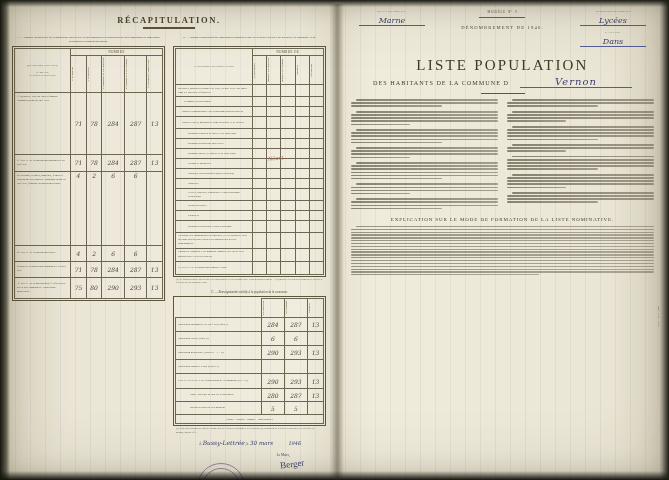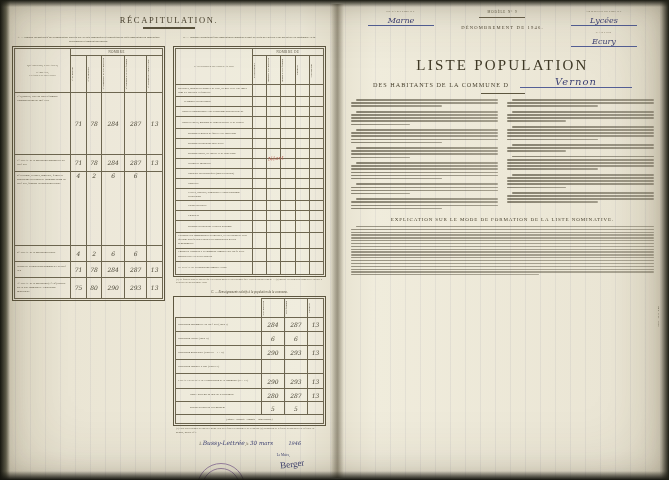--- a/index.html
+++ b/index.html
@@ -17,21 +17,21 @@
   .edge-l{position:absolute;left:0;top:0;width:10px;height:480px;background:linear-gradient(90deg,#16160f,#5d5a48 60%,rgba(0,0,0,0));}
   .edge-t{position:absolute;left:0;top:0;width:669px;height:7px;background:linear-gradient(180deg,#1a1a12,rgba(0,0,0,0));}
   .edge-b{position:absolute;left:0;bottom:0;width:669px;height:9px;background:linear-gradient(0deg,#14140e,rgba(0,0,0,0));}
   .edge-r{position:absolute;right:0;top:0;width:9px;height:480px;background:linear-gradient(270deg,#1d1d14,rgba(0,0,0,0));}
   
   .gutter{position:absolute;left:330px;top:4px;width:14px;height:474px;
     background:linear-gradient(90deg,rgba(90,82,60,.0),rgba(80,72,52,.45) 45%,rgba(80,72,52,.5) 55%,rgba(90,82,60,0));}
   .leaf-l{position:absolute;left:8px;top:6px;width:322px;height:468px;}
   .leaf-r{position:absolute;left:344px;top:6px;width:317px;height:468px;}
 
-  h1.recap{font-size:8.5px;font-weight:normal;letter-spacing:1.6px;margin:9px 0 2px;text-align:center;color:#4b4431;}
+  h1.recap{font-size:8.5px;font-weight:bold;letter-spacing:1.6px;margin:9px 0 2px;text-align:center;color:#4b4431;}
   .recap-rule{width:52px;height:1.5px;background:#5a533d;margin:0 auto 6px;}
 
   .ab-head{display:flex;gap:8px;padding:0 4px;}
   .ab-head > div{flex:1;font-size:2.9px;line-height:1.5;text-align:center;color:#5a5440;font-style:italic;}
 
   table{border-collapse:collapse;}
   .tbl{width:100%;font-size:2.8px;color:#534c39;}
   .tbl td,.tbl th{border:.5px solid #6d6650;padding:0;vertical-align:middle;}
   .tbl .lab{padding:1px 2px;font-size:2.8px;line-height:1.45;text-align:left;}
   .tbl .num{text-align:center;height:9px;}
@@ -40,30 +40,30 @@
   .vhead{writing-mode:vertical-rl;transform:rotate(180deg);font-size:2.5px;
          line-height:1.5;white-space:nowrap;padding:2px 0;color:#574f3b;}
   .grp{font-size:3px;letter-spacing:.6px;text-align:center;color:#4f4835;}
 
   
   .hw{font-family:"DejaVu Serif",serif;font-style:italic;color:#3b3f72;}
   .hw-n{font-family:"DejaVu Serif",serif;font-style:italic;color:#4a4636;font-size:6px;}
   .hw-red{font-family:"DejaVu Serif",serif;font-style:italic;color:#b4594d;font-size:5px;transform:rotate(-6deg);display:inline-block;}
 
   
-  .top-row{display:flex;justify-content:space-between;align-items:flex-start;padding:4px 24px 0;}
+  .top-row{display:flex;justify-content:space-between;align-items:flex-start;padding:4px 15px 0;}
   .fld{text-align:center;min-width:66px;}
   .fld .cap{font-size:2.8px;letter-spacing:.8px;color:#5c553f;}
   .fld .val{font-size:8px;border-bottom:.7px solid #545f96;padding:3px 2px 0;}
   .modele{text-align:center;}
   .modele .cap{font-size:3.2px;letter-spacing:.9px;color:#5c553f;}
   .modele .rule{width:46px;height:.7px;background:#6b6450;margin:3px auto;}
   .denb{font-size:4.6px;letter-spacing:1.2px;color:#4e4734;text-align:center;margin-top:7px;}
   .title{font-size:15px;letter-spacing:2.2px;text-align:center;color:#3f3926;margin:10px 0 2px;}
-  .subt{display:flex;justify-content:center;align-items:flex-end;gap:11px;font-size:6.2px;letter-spacing:1px;color:#4a4330;}
+  .subt{display:flex;justify-content:center;align-items:center;gap:11px;font-size:6.2px;letter-spacing:1px;color:#4a4330;}
   .commune{font-size:10px;border-bottom:.7px solid #545f96;min-width:112px;text-align:center;}
   .tdash{width:44px;height:1.2px;background:#5d563f;margin:5px auto 0;}
 
   .cols{display:flex;gap:9px;padding:5px 7px 0;}
   .col{flex:1;}
   .ln{height:1.55px;background:linear-gradient(90deg,rgba(74,68,50,.62),rgba(74,68,50,.46));margin-bottom:1.6px;border-radius:1px;}
   .ln.i{margin-left:5px;}
   .ln.s{width:62%;}
   .ln.s2{width:40%;}
   .gap{height:2.4px;}
@@ -449,21 +449,21 @@
       </div>
       <div class="modele">
         <div class="cap">MODÈLE N° 9</div>
         <div class="rule"></div>
         <div class="denb">DÉNOMBREMENT DE 1946.</div>
       </div>
       <div class="fld">
         <div class="cap">ARRONDISSEMENT</div>
         <div class="val hw">Lycées</div>
         <div class="cap" style="margin-top:5px;">CANTON</div>
-        <div class="val hw">Ecury</div>
+        <div class="val hw">Dans</div>
       </div>
     </div>
 
     <div class="title">LISTE POPULATION</div>
     <div class="subt">
       <span>DES HABITANTS DE LA COMMUNE D</span>
       <span class="commune hw">Vernon</span>
     </div>
     <div class="tdash"></div>
 

